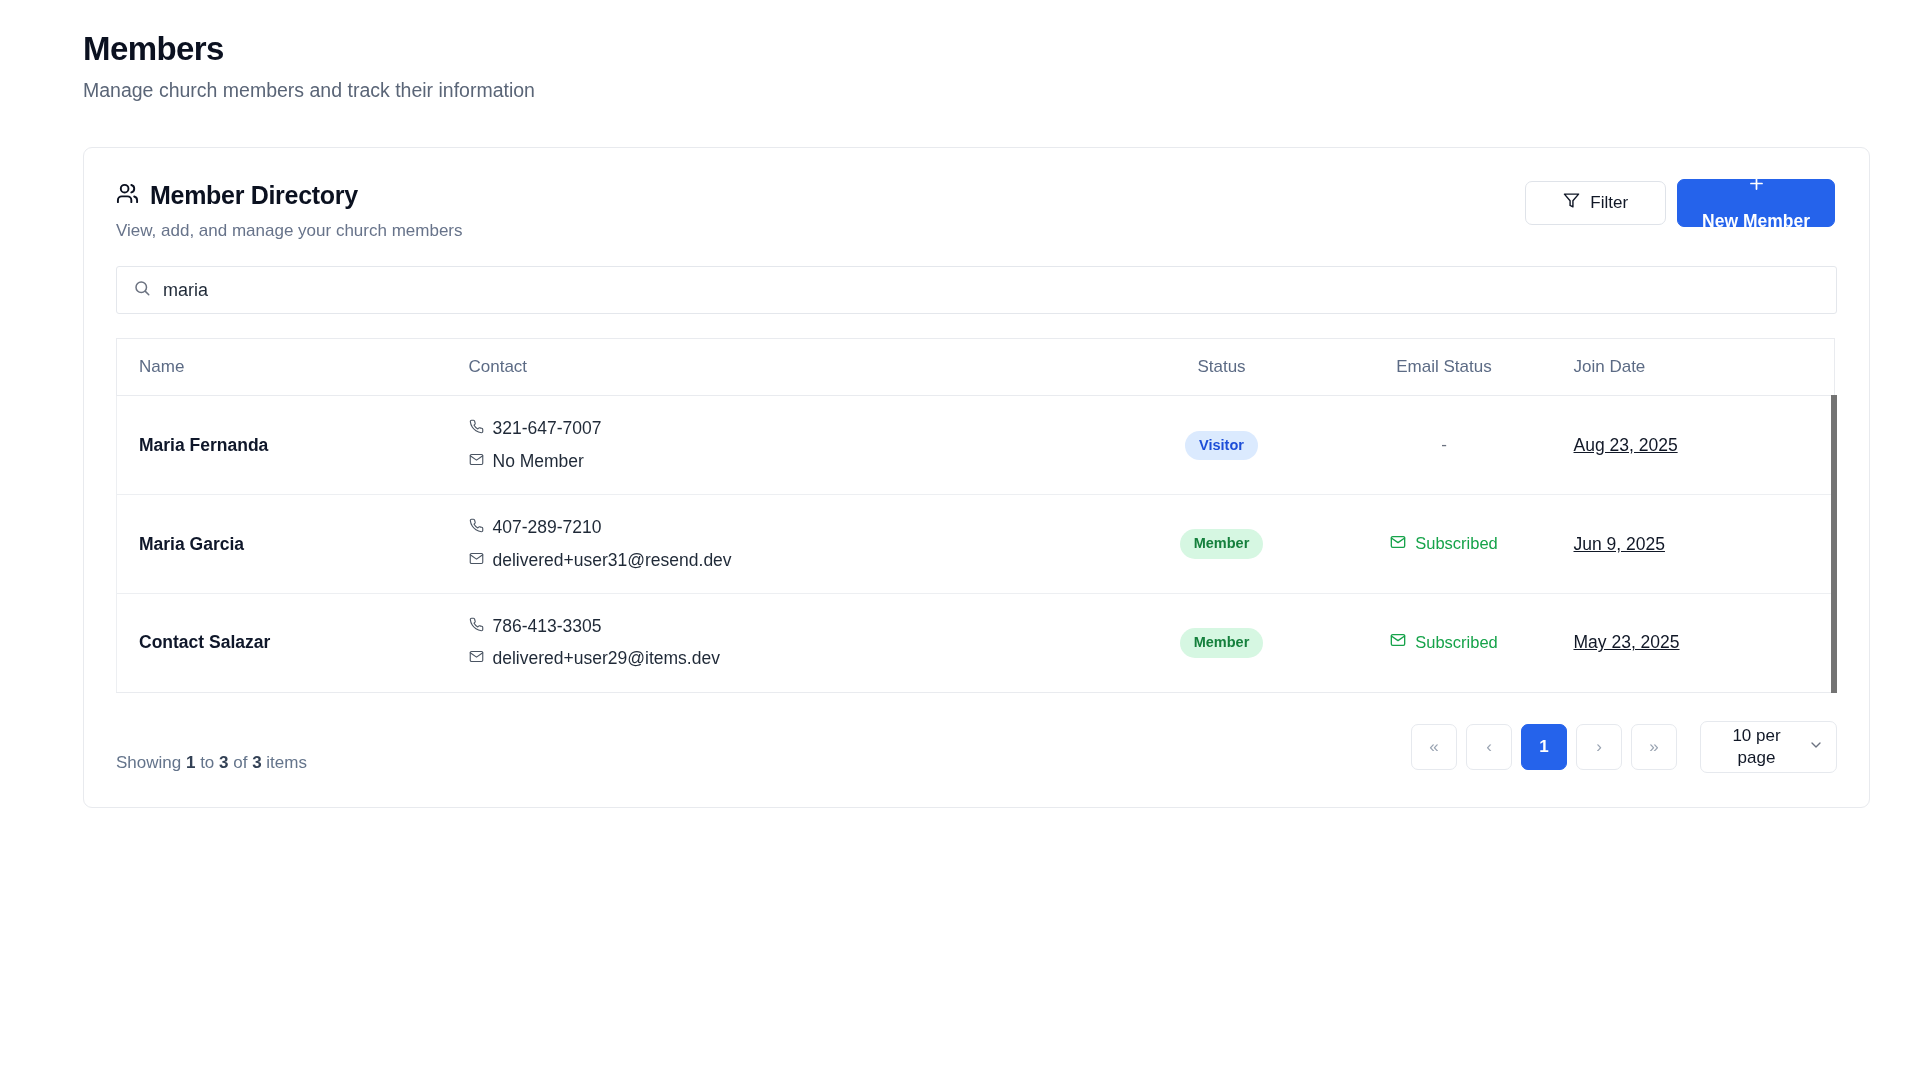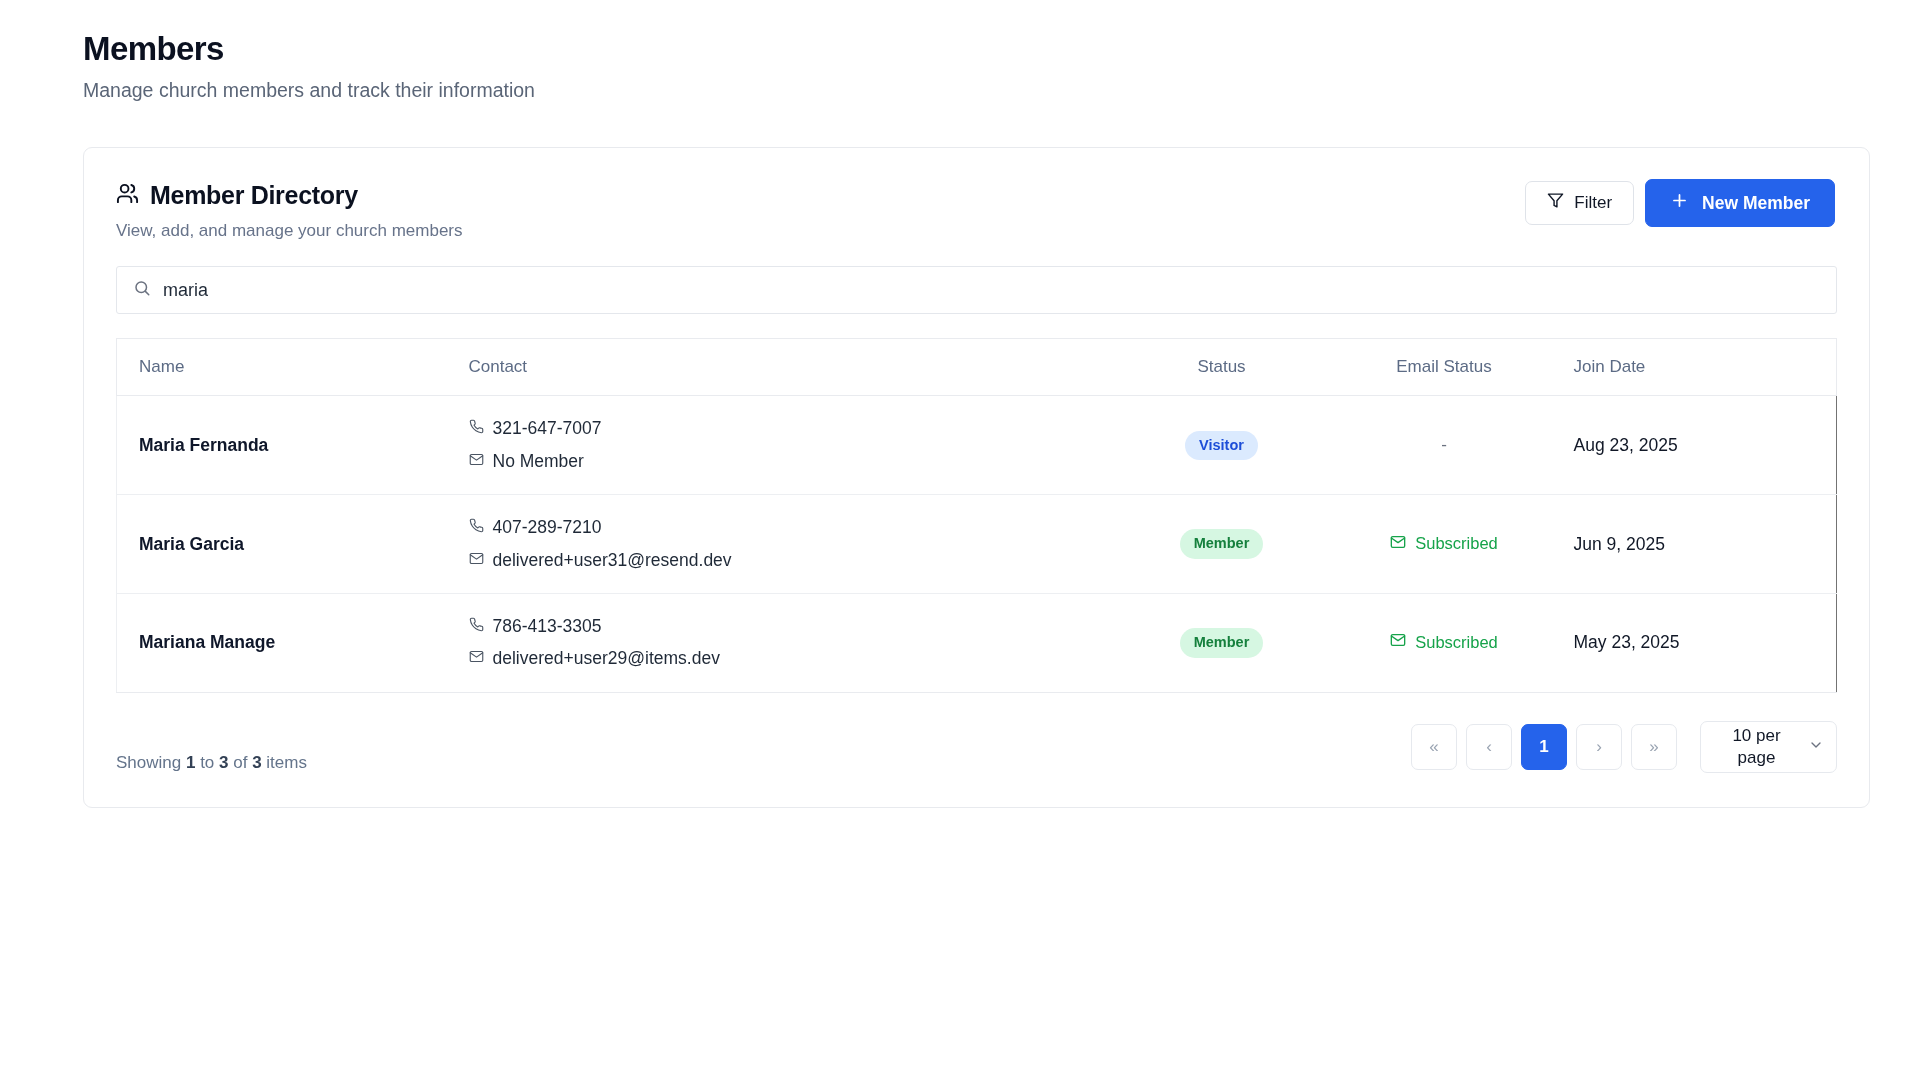--- a/index.html
+++ b/index.html
@@ -44,29 +44,30 @@
   }
   .users-icon { display: block; }
 
   .card-head-actions { display: flex; align-items: center; gap: 11px; }
   .btn {
     display: inline-flex; align-items: center; justify-content: center; gap: 10px;
     font-family: "Liberation Sans", sans-serif;
     cursor: pointer; border-radius: 7px; white-space: nowrap;
   }
   .btn-filter {
-    height: 44px; padding: 0 21px;
+    height: 44px; padding: 0 37px;
     background: #ffffff; border: 1px solid #dfe3e9;
     font-size: 17px; font-weight: 500; color: #111827;
   }
   .btn-new {
     height: 48px; padding: 0 24px;
     background: #2563eb; border: 1px solid #2563eb;
     font-size: 17.5px; font-weight: bold; color: #ffffff;
     gap: 13px;
+    flex-direction: column;
   }
 
   
   .search-wrap { padding: 24px 32px 0 32px; }
   .search-box {
     display: flex; align-items: center; gap: 12px;
     height: 48px; border: 1px solid #e4e7ec; border-radius: 3px;
     padding: 0 16px; background: #ffffff;
   }
   .search-value {
@@ -83,21 +84,21 @@
     padding: 18px 0 18px 22px; border-top: 1px solid #e9ebef;
     border-bottom: 1px solid #e9ebef; line-height: 1.2;
   }
   th:first-child { border-left: 1px solid #e9ebef; }
   th:last-child { border-right: 1px solid #e9ebef; }
   td {
     font-size: 17px; color: #111827; padding: 20px 0 20px 22px;
     border-bottom: 1px solid #edeff2; vertical-align: middle;
   }
   td:first-child { border-left: 1px solid #edeff2; }
-  td:last-child { border-right: 1px solid #737373; }
+  td:last-child { border-right: 6px solid #737373; text-decoration: underline; }
   tbody tr:last-child td { border-bottom: 1px solid #e9ebef; }
 
   .col-name    { width: 330px; }
   .col-contact { width: 660px; }
   .col-status  { width: 230px; }
   .col-email   { width: 215px; }
   .col-join    { width: auto; }
 
   .cell-name { font-weight: bold; font-size: 17.5px; color: #0f172a; }
 
@@ -295,21 +296,21 @@
                     <path d="m22 6-10 7L2 6"></path>
                   </svg>
                 </span>
                 <span>Subscribed</span>
               </span>
             </td>
             <td class="join-cell">Jun 9, 2025</td>
           </tr>
 
           <tr>
-            <td class="cell-name">Mariana Manage</td>
+            <td class="cell-name">Contact Salazar</td>
             <td>
               <div class="contact-line">
                 <span>
                   <svg width="15" height="15" viewBox="0 0 24 24" fill="none" stroke="#4b5563" stroke-width="1.8" stroke-linecap="round" stroke-linejoin="round">
                     <path d="M22 16.92v3a2 2 0 0 1-2.18 2 19.79 19.79 0 0 1-8.63-3.07 19.5 19.5 0 0 1-6-6 19.79 19.79 0 0 1-3.07-8.67A2 2 0 0 1 4.11 2h3a2 2 0 0 1 2 1.72c.13.96.36 1.9.7 2.81a2 2 0 0 1-.45 2.11L8.09 9.91a16 16 0 0 0 6 6l1.27-1.27a2 2 0 0 1 2.11-.45c.91.34 1.85.57 2.81.7A2 2 0 0 1 22 16.92z"></path>
                   </svg>
                 </span>
                 <span>786-413-3305</span>
               </div>
               <div class="contact-line">

